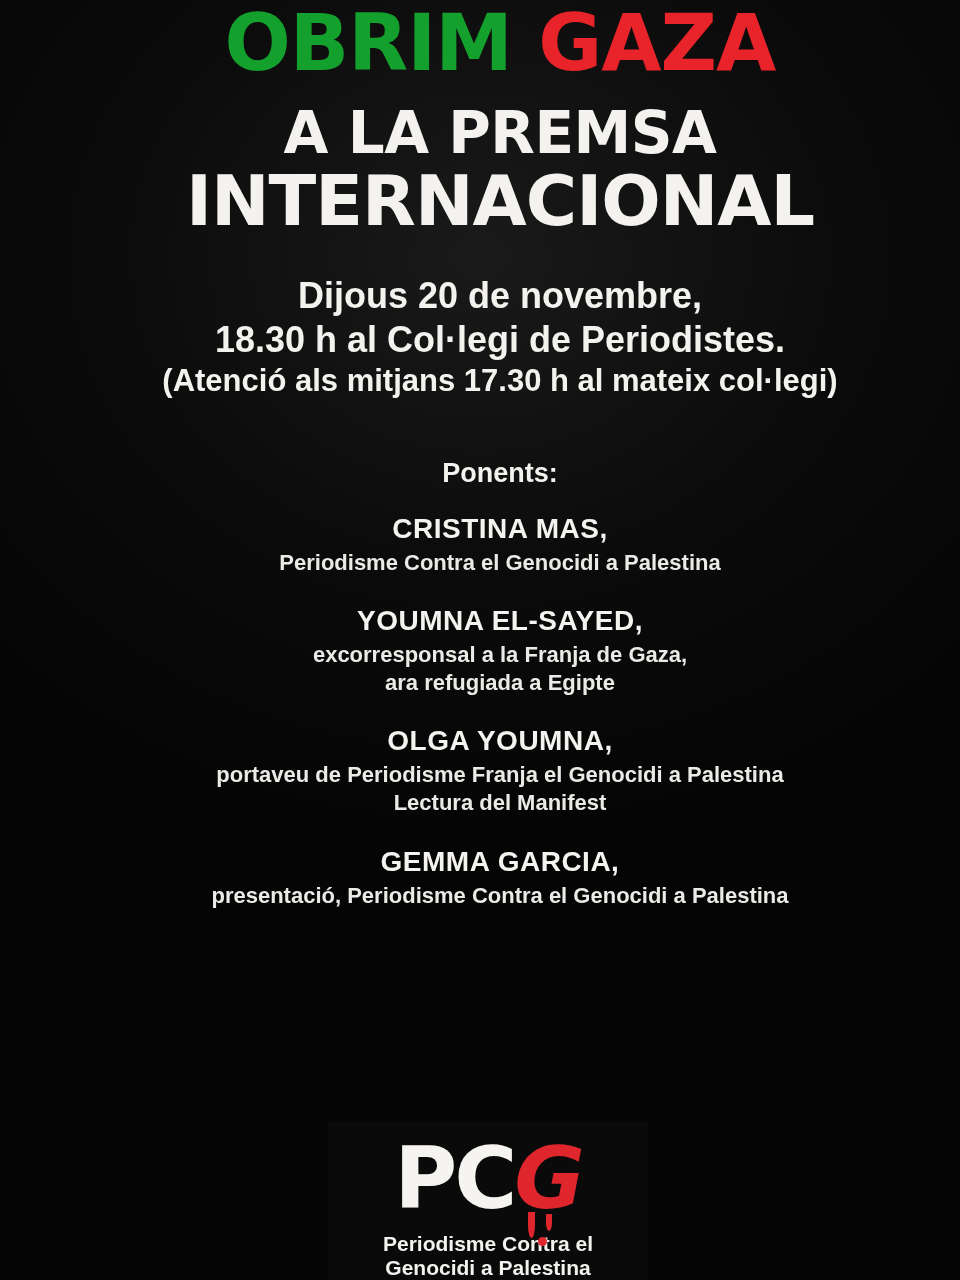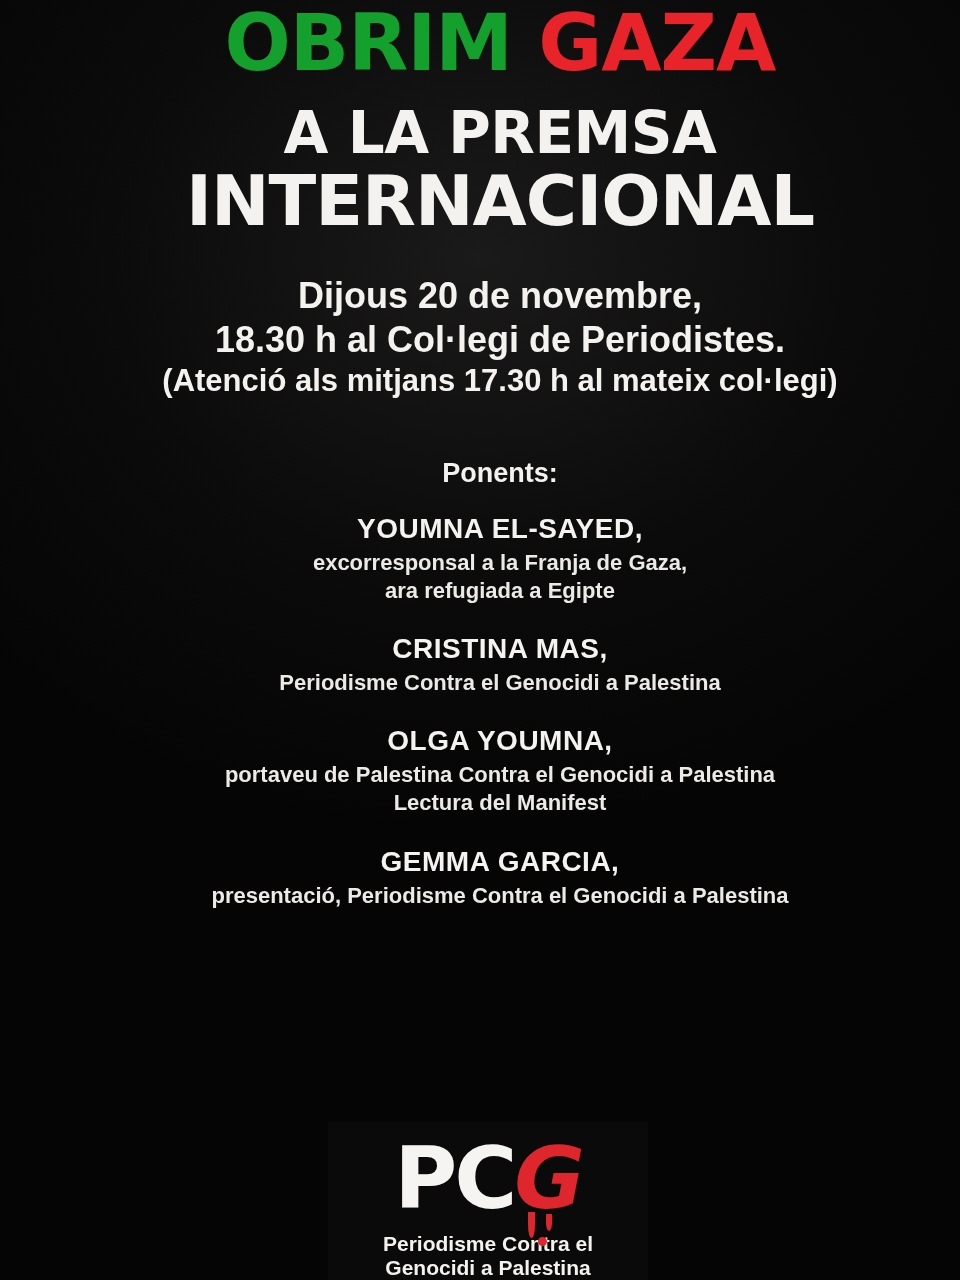--- a/index.html
+++ b/index.html
@@ -196,33 +196,33 @@
       <div class="line1">Dijous 20 de novembre,</div>
       <div class="line2">18.30 h al Col·legi de Periodistes.</div>
       <div class="line3">(Atenció als mitjans 17.30 h al mateix col·legi)</div>
     </div>
 
     <div class="speakers-label">Ponents:</div>
 
     <div class="speakers">
 
       <div class="speaker">
+        <div class="name">CRISTINA MAS,</div>
+        <div class="desc">Periodisme Contra el Genocidi a Palestina</div>
+      </div>
+
+      <div class="speaker">
         <div class="name">YOUMNA EL-SAYED,</div>
         <div class="desc">excorresponsal a la Franja de Gaza,</div>
         <div class="desc2">ara refugiada a Egipte</div>
       </div>
 
       <div class="speaker">
-        <div class="name">CRISTINA MAS,</div>
-        <div class="desc">Periodisme Contra el Genocidi a Palestina</div>
-      </div>
-
-      <div class="speaker">
         <div class="name">OLGA YOUMNA,</div>
-        <div class="desc">portaveu de Palestina Contra el Genocidi a Palestina</div>
+        <div class="desc">portaveu de Periodisme Franja el Genocidi a Palestina</div>
         <div class="desc2">Lectura del Manifest</div>
       </div>
 
       <div class="speaker">
         <div class="name">GEMMA GARCIA,</div>
         <div class="desc">presentació, Periodisme Contra el Genocidi a Palestina</div>
       </div>
 
     </div>
   </div>

